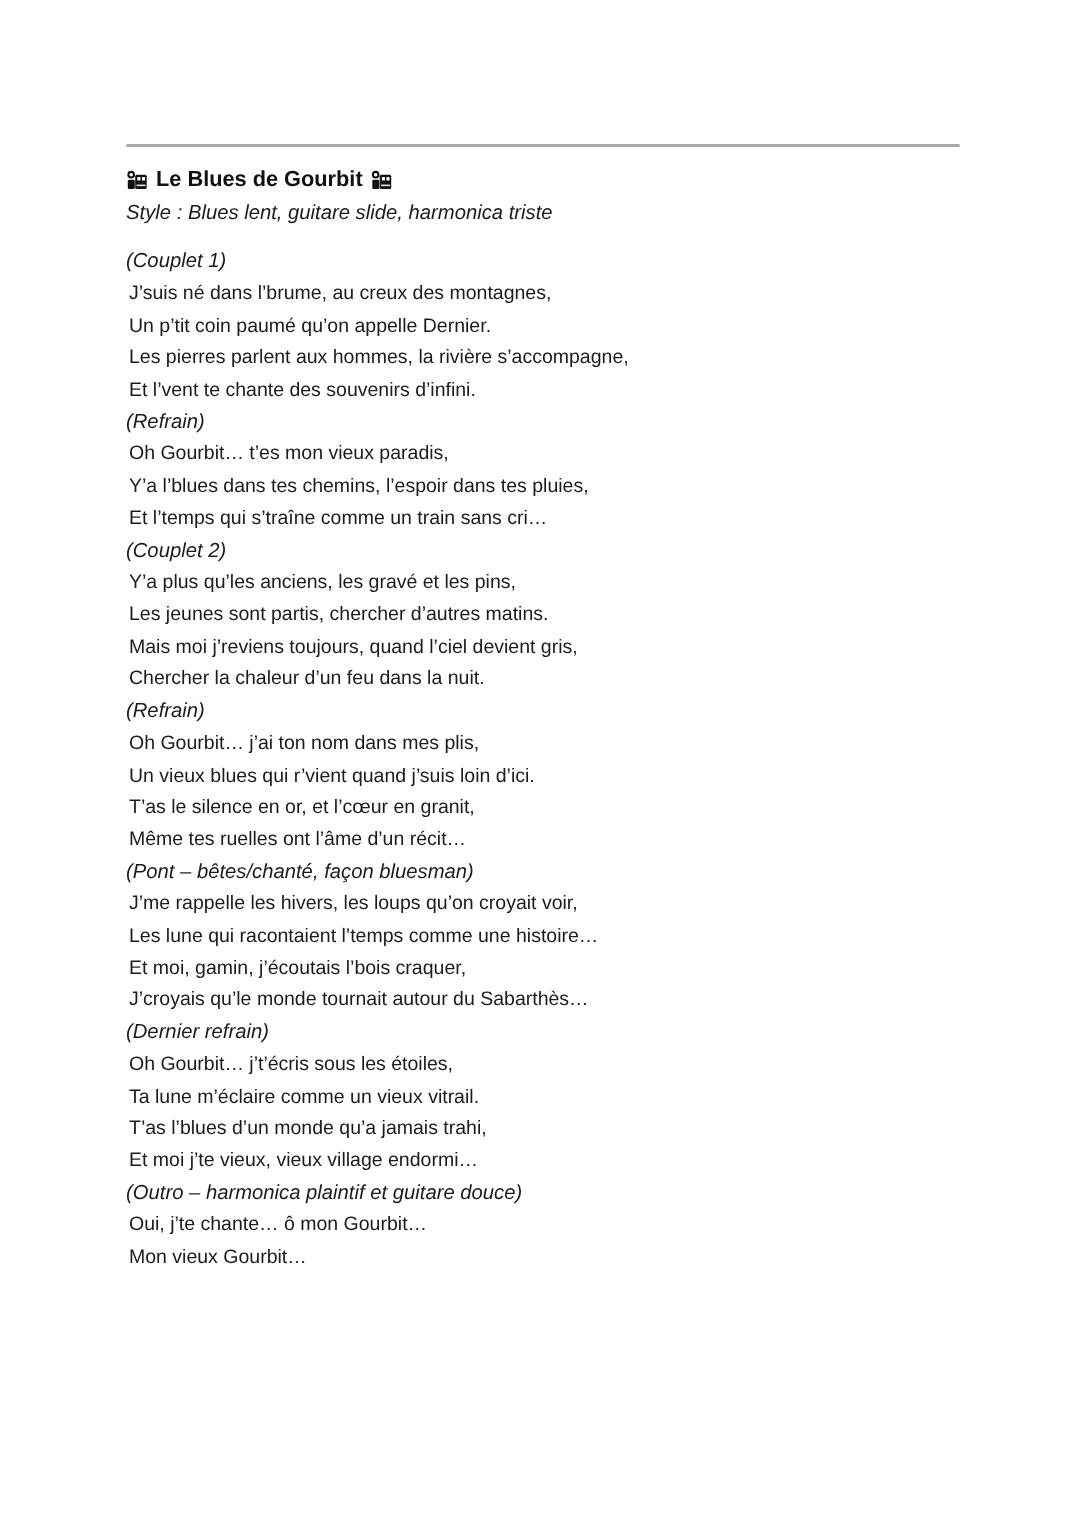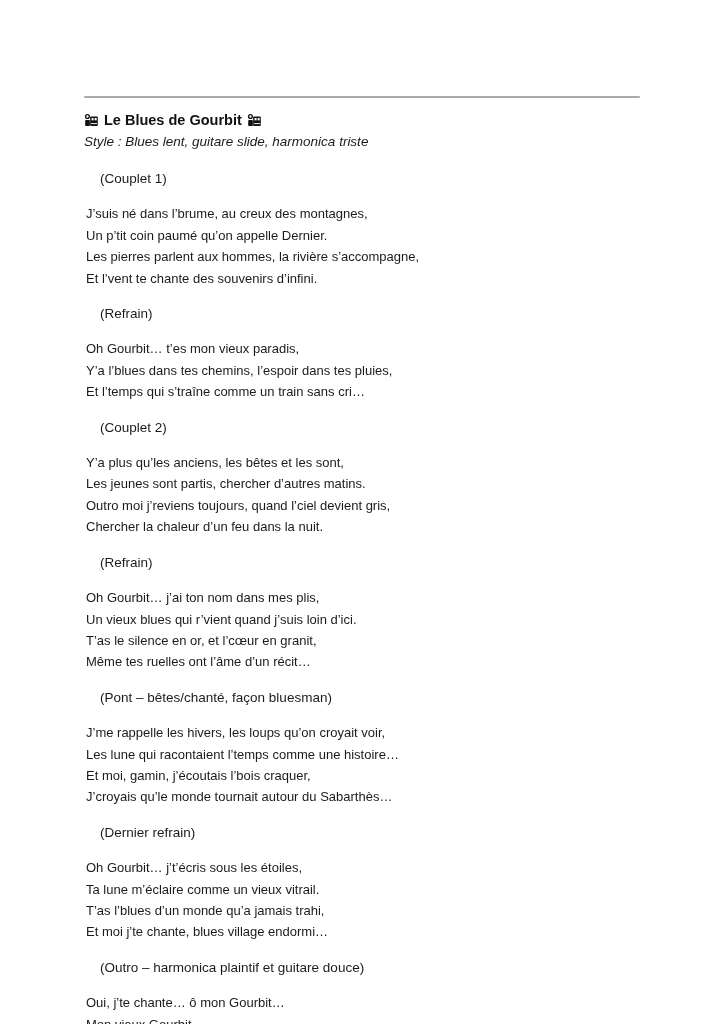--- a/index.html
+++ b/index.html
@@ -49,23 +49,24 @@
     line-height: 22px;
     font-style: italic;
   }
   .sections {
     margin-top: 11px;
   }
   .section {
     margin: 0;
   }
   .section-label {
-    margin: 16px;
+    margin: 0;
     font-size: 13.5px;
     line-height: 19.4px;
+    font-style: italic;
   }
   .lyric-line {
     margin: 2px;
     font-size: 13px;
     line-height: 19.4px;
   }
 </style>
 </head>
 <body style="--bg: #ffffff; --text: #1b1b1b;">
 
@@ -104,23 +105,23 @@
         <p class="lyric-line">Et l’vent te chante des souvenirs d’infini.</p>
       </div>
       <div class="section">
         <p class="section-label">(Refrain)</p>
         <p class="lyric-line">Oh Gourbit… t’es mon vieux paradis,</p>
         <p class="lyric-line">Y’a l’blues dans tes chemins, l’espoir dans tes pluies,</p>
         <p class="lyric-line">Et l’temps qui s’traîne comme un train sans cri…</p>
       </div>
       <div class="section">
         <p class="section-label">(Couplet 2)</p>
-        <p class="lyric-line">Y’a plus qu’les anciens, les bêtes et les sont,</p>
+        <p class="lyric-line">Y’a plus qu’les anciens, les gravé et les pins,</p>
         <p class="lyric-line">Les jeunes sont partis, chercher d’autres matins.</p>
-        <p class="lyric-line">Outro moi j’reviens toujours, quand l’ciel devient gris,</p>
+        <p class="lyric-line">Mais moi j’reviens toujours, quand l’ciel devient gris,</p>
         <p class="lyric-line">Chercher la chaleur d’un feu dans la nuit.</p>
       </div>
       <div class="section">
         <p class="section-label">(Refrain)</p>
         <p class="lyric-line">Oh Gourbit… j’ai ton nom dans mes plis,</p>
         <p class="lyric-line">Un vieux blues qui r’vient quand j’suis loin d’ici.</p>
         <p class="lyric-line">T’as le silence en or, et l’cœur en granit,</p>
         <p class="lyric-line">Même tes ruelles ont l’âme d’un récit…</p>
       </div>
       <div class="section">
@@ -128,21 +129,21 @@
         <p class="lyric-line">J’me rappelle les hivers, les loups qu’on croyait voir,</p>
         <p class="lyric-line">Les lune qui racontaient l’temps comme une histoire…</p>
         <p class="lyric-line">Et moi, gamin, j’écoutais l’bois craquer,</p>
         <p class="lyric-line">J’croyais qu’le monde tournait autour du Sabarthès…</p>
       </div>
       <div class="section">
         <p class="section-label">(Dernier refrain)</p>
         <p class="lyric-line">Oh Gourbit… j’t’écris sous les étoiles,</p>
         <p class="lyric-line">Ta lune m’éclaire comme un vieux vitrail.</p>
         <p class="lyric-line">T’as l’blues d’un monde qu’a jamais trahi,</p>
-        <p class="lyric-line">Et moi j’te chante, blues village endormi…</p>
+        <p class="lyric-line">Et moi j’te vieux, vieux village endormi…</p>
       </div>
       <div class="section">
         <p class="section-label">(Outro – harmonica plaintif et guitare douce)</p>
         <p class="lyric-line">Oui, j’te chante… ô mon Gourbit…</p>
         <p class="lyric-line">Mon vieux Gourbit…</p>
       </div>
     </div>
 
 </div>
 

